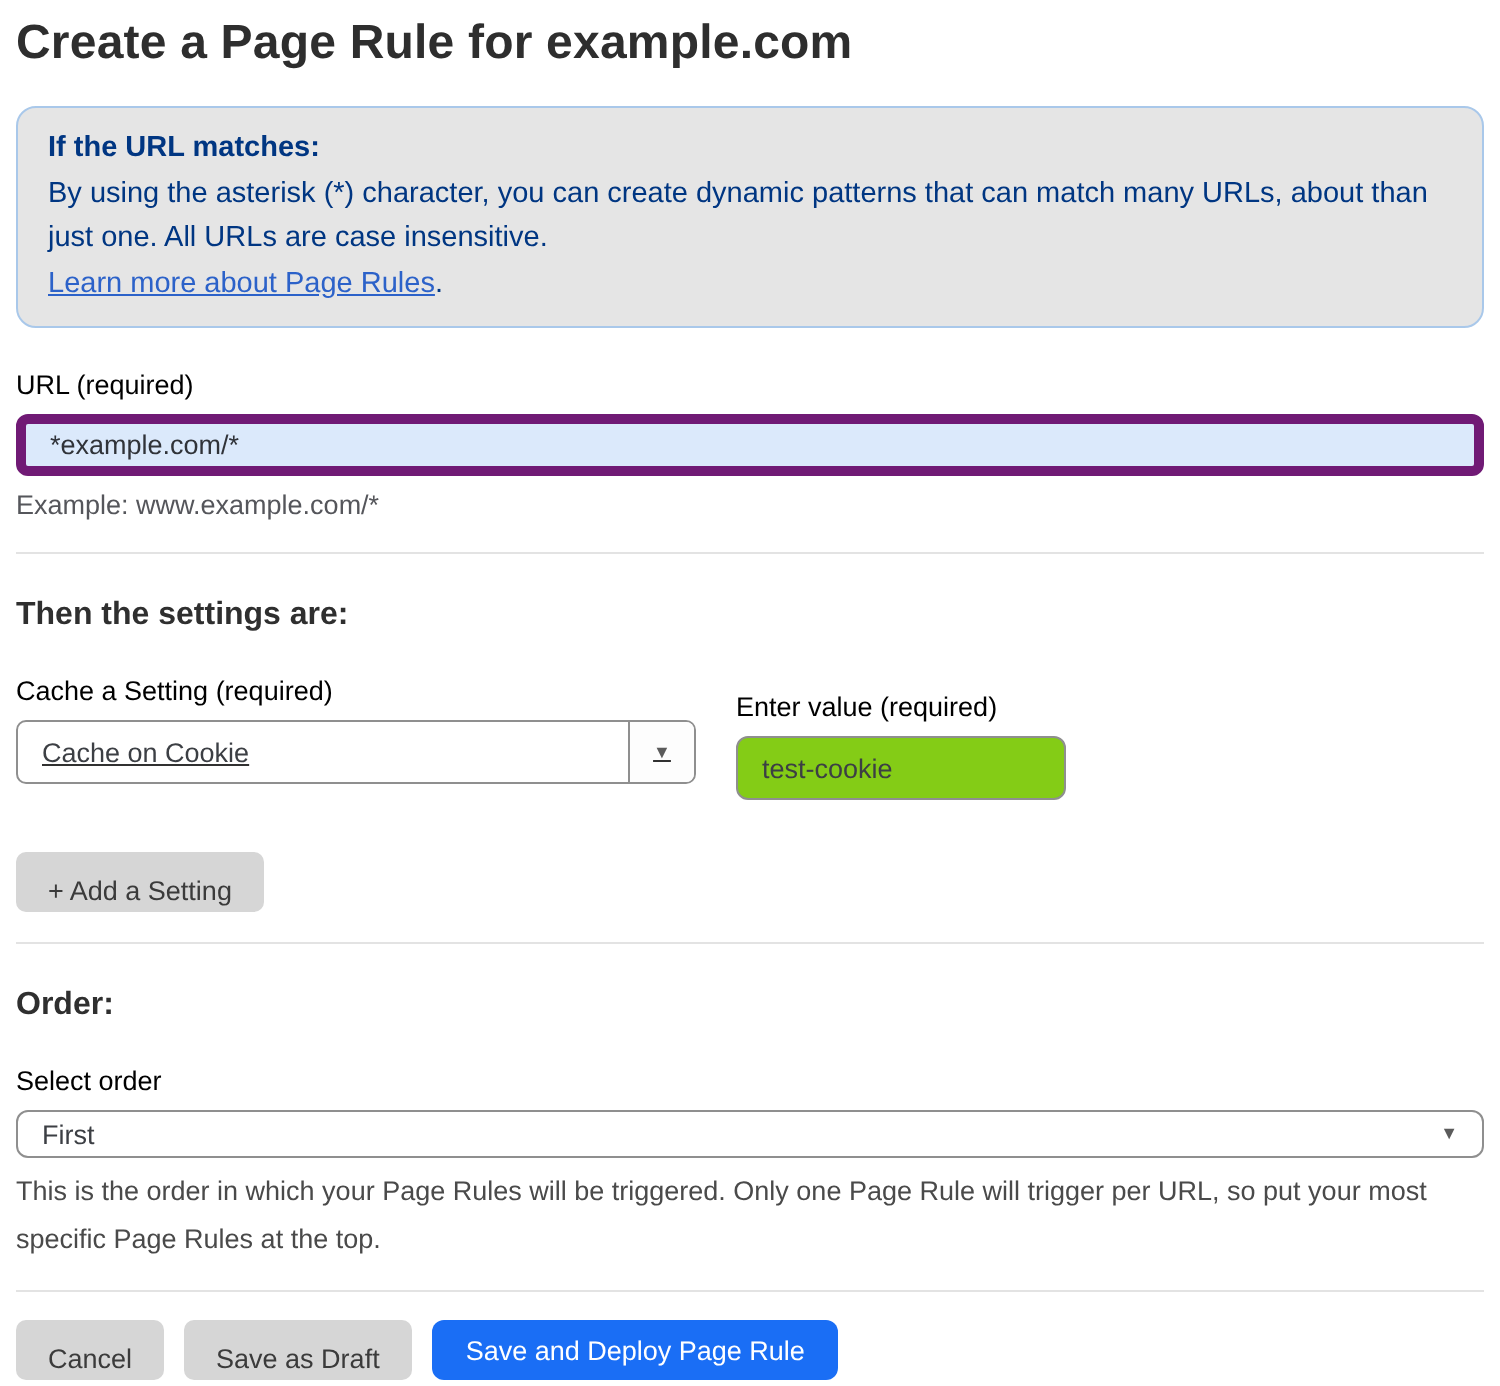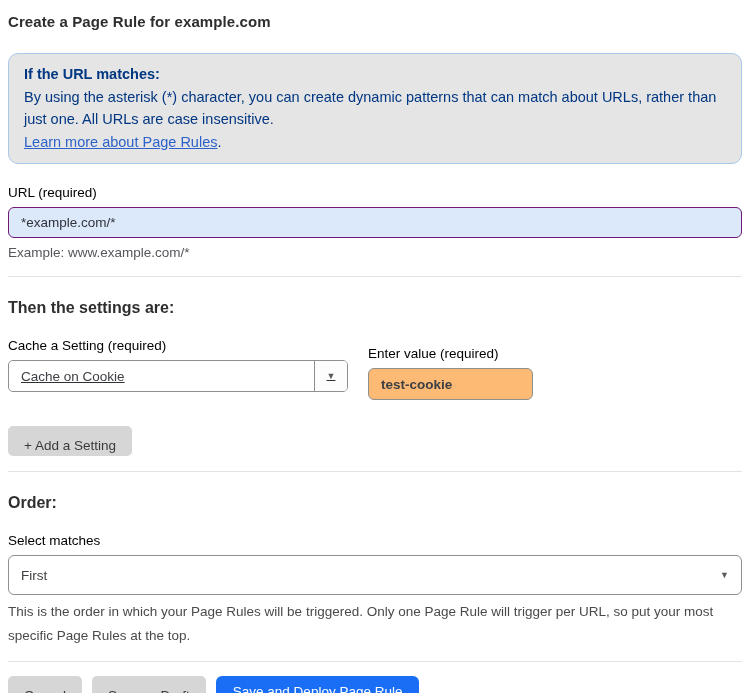--- a/index.html
+++ b/index.html
@@ -7,21 +7,21 @@
   body {
     width: 750px; height: 693px;
     font-family: "Liberation Sans", sans-serif;
     color: #313131;
     overflow: hidden;
   }
   .page { padding: 0 8px; width: 750px; }
 
   .title {
     margin: 10px 0 0 0;
-    font-size: 15px; font-weight: 700; line-height: 24px;
+    font-size: 24px; font-weight: 700; line-height: 24px;
     color: #2e2e2e; letter-spacing: 0.1px;
   }
 
   .info-box {
     margin-top: 19px;
     background: #e5e5e5;
     border: 1px solid #a9c8ea;
     border-radius: 10px;
     padding: 9px 15px 10px 15px;
     color: #003682;
@@ -35,21 +35,21 @@
 
   .field-label {
     margin-top: 20px;
     font-size: 13.5px; color: #000000; line-height: 17px;
   }
   .url-input {
     display: block;
     margin-top: 6px;
     width: 100%; height: 31px;
     background: #dbe9fb;
-    border: 1px solid #701a75;
+    border: 5px solid #701a75;
     border-radius: 6px;
     padding: 0 12px;
     font-family: "Liberation Sans", sans-serif;
     font-size: 13.5px; color: #303339;
     outline: none;
   }
   .field-helper { margin-top: 7px; font-size: 13.5px; color: #55565b; }
 
   .divider {
     border: none; border-top: 1px solid #e3e3e3;
@@ -87,45 +87,44 @@
     border-left: 1px solid #8f8f8f;
     display: flex; align-items: center; justify-content: center;
     background: #fdfdfd;
   }
   .arrow-glyph { font-size: 9px; color: #5b5b5b; line-height: 1; }
 
   .value-input {
     display: block;
     margin-top: 6px;
     width: 100%; height: 32px;
-    background: #fdba74;
+    background: #84cc16;
     border: 1px solid #8f8f8f;
     border-radius: 6px;
     padding: 0 12px;
     font-family: "Liberation Sans", sans-serif;
     font-size: 13.5px; color: #3c3f44;
     outline: none;
-    font-weight: bold;
   }
 
   .gray-btn {
     height: 30px;
     background: #d6d6d6;
     border: none; border-radius: 5px;
     padding: 12px 16px;
     font-family: "Liberation Sans", sans-serif;
     font-size: 13.5px; color: #3b3b3b;
     cursor: pointer;
   }
   .add-setting { margin-top: 26px; }
 
   .select {
     position: relative;
     margin-top: 6px;
-    height: 40px; width: 100%;
+    height: 24px; width: 100%;
     background: #ffffff;
     border: 1px solid #8f8f8f;
     border-radius: 6px;
     display: flex; align-items: center;
     padding-left: 12px;
     font-size: 13.5px; color: #3c3f44;
     cursor: pointer;
   }
   .select-arrow {
     position: absolute; right: 12px; top: 50%;
@@ -152,21 +151,21 @@
 </style>
 </head>
 <body>
 
 <div class="page">
 
   <h1 class="title">Create a Page Rule for example.com</h1>
 
   <div class="info-box">
     <p class="info-heading">If the URL matches:</p>
-    <p class="info-body">By using the asterisk (*) character, you can create dynamic patterns that can match about URLs, rather than just one. All URLs are case insensitive.</p>
+    <p class="info-body">By using the asterisk (*) character, you can create dynamic patterns that can match many URLs, about than just one. All URLs are case insensitive.</p>
     <p class="info-link-line"><a class="info-link">Learn more about Page Rules</a><span>.</span></p>
   </div>
 
   <div class="field-label">URL (required)</div>
   <input class="url-input" type="text" value="*example.com/*" style="">
   <div class="field-helper">Example: www.example.com/*</div>
 
   <hr class="divider">
 
   <h2 class="section-heading">Then the settings are:</h2>
@@ -186,21 +185,21 @@
       <input class="value-input" type="text" value="test-cookie" style="">
     </div>
   </div>
 
   <button class="gray-btn add-setting">+ Add a Setting</button>
 
   <hr class="divider" style="margin-top:15px;">
 
   <h2 class="section-heading">Order:</h2>
 
-  <div class="field-label">Select matches</div>
+  <div class="field-label">Select order</div>
   <div class="select">
     <span>First</span>
     <span class="select-arrow">▼</span>
   </div>
   <p class="order-desc">This is the order in which your Page Rules will be triggered. Only one Page Rule will trigger per URL, so put your most specific Page Rules at the top.</p>
 
   <hr class="divider" style="margin-top:13px;">
 
   <div class="footer">
     <button class="gray-btn">Cancel</button>

